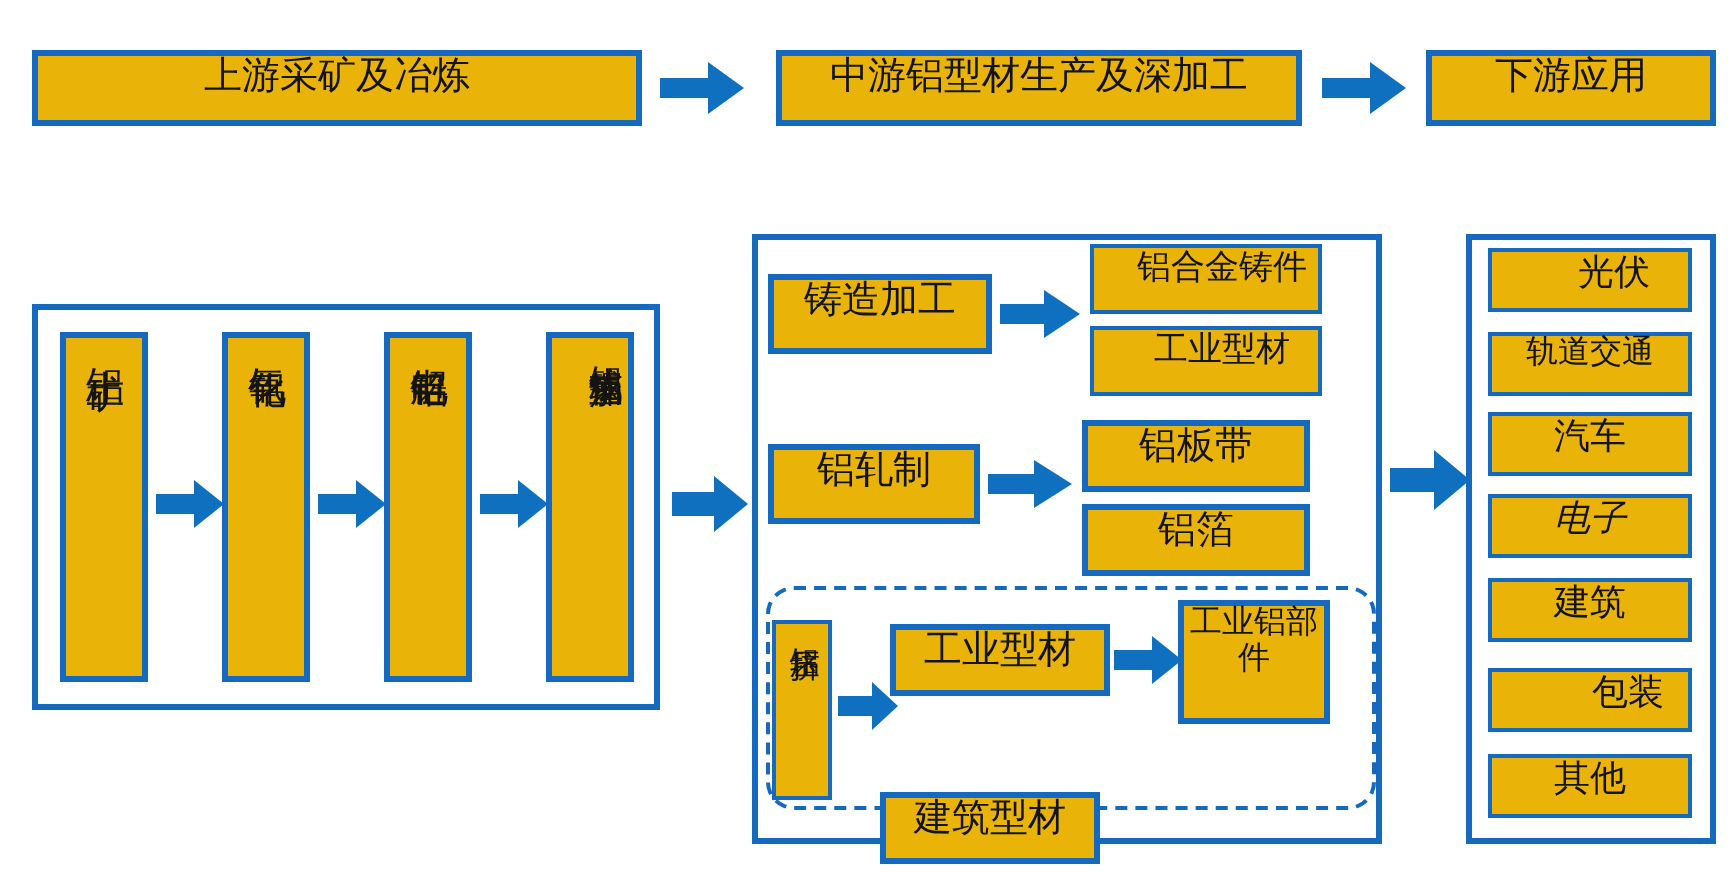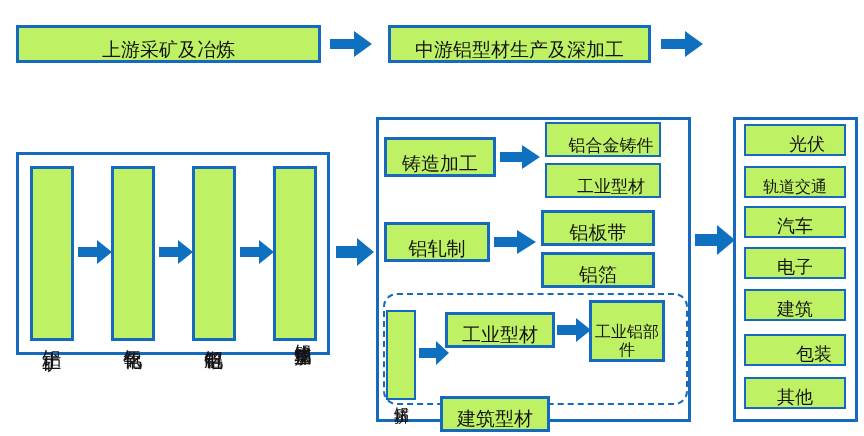--- a/index.html
+++ b/index.html
@@ -16,23 +16,23 @@
   }
   #canvas {
     position: relative;
     width: 864px;
     height: 436px;
   }
   .box {
     position: absolute;
     box-sizing: border-box;
     border: 3px solid #1569be;
-    background: #bef264;
+    background: #eab308;
     display: flex;
-    align-items: flex-end;
+    align-items: flex-start;
     justify-content: center;
     text-align: center;
     line-height: 1.12;
     color: #141414;
   }
   .box.thin {
     border-width: 2px;
   }
   .container-box {
     position: absolute;
@@ -87,20 +87,23 @@
   <div class="box hdr" style="left:388px; top:25px; width:263px; height:38px;">
     <span>中游铝型材生产及深加工</span>
   </div>
 
   <div class="arrow" style="left:661px; top:31px; width:42px; height:26px;">
     <svg viewBox="0 0 42 26" preserveAspectRatio="none">
       <polygon points="0,8 24,8 24,0 42,13 24,26 24,18 0,18" fill="#1070c0"></polygon>
     </svg>
   </div>
 
+  <div class="box hdr" style="left:713px; top:25px; width:145px; height:38px;">
+    <span>下游应用</span>
+  </div>
 
   <div class="container-box" style="left:16px; top:152px; width:314px; height:203px;"></div>
 
   <div class="box f19" style="left:30px; top:166px; width:44px; height:175px;">
     <span class="vtext">铝土矿</span>
   </div>
 
   <div class="arrow" style="left:78px; top:240px; width:34px; height:24px;">
     <svg viewBox="0 0 34 24" preserveAspectRatio="none">
       <polygon points="0,7 19,7 19,0 34,12 19,24 19,17 0,17" fill="#1070c0"></polygon>
@@ -218,21 +221,21 @@
   </div>
 
   <div class="box thin f16" style="left:744px; top:166px; width:102px; height:32px;">
     <span>轨道交通</span>
   </div>
 
   <div class="box thin f18" style="left:744px; top:206px; width:102px; height:32px;">
     <span>汽车</span>
   </div>
 
-  <div class="box thin f18" style="left:744px; top:247px; width:102px; height:32px;">
+  <div class="box thin f18" style="left:744px; top:247px; width:102px; height:32px;font-style:italic;">
     <span>电子</span>
   </div>
 
   <div class="box thin f18" style="left:744px; top:289px; width:102px; height:32px;">
     <span>建筑</span>
   </div>
 
   <div class="box thin f18" style="left:744px; top:334px; width:102px; height:32px;padding-left:38px;">
     <span>包装</span>
   </div>

